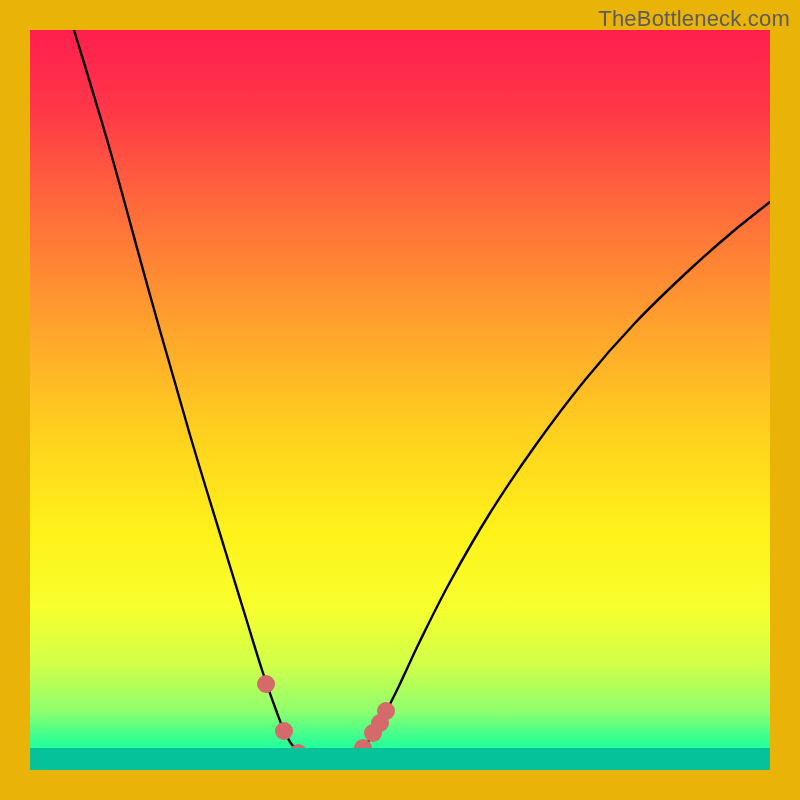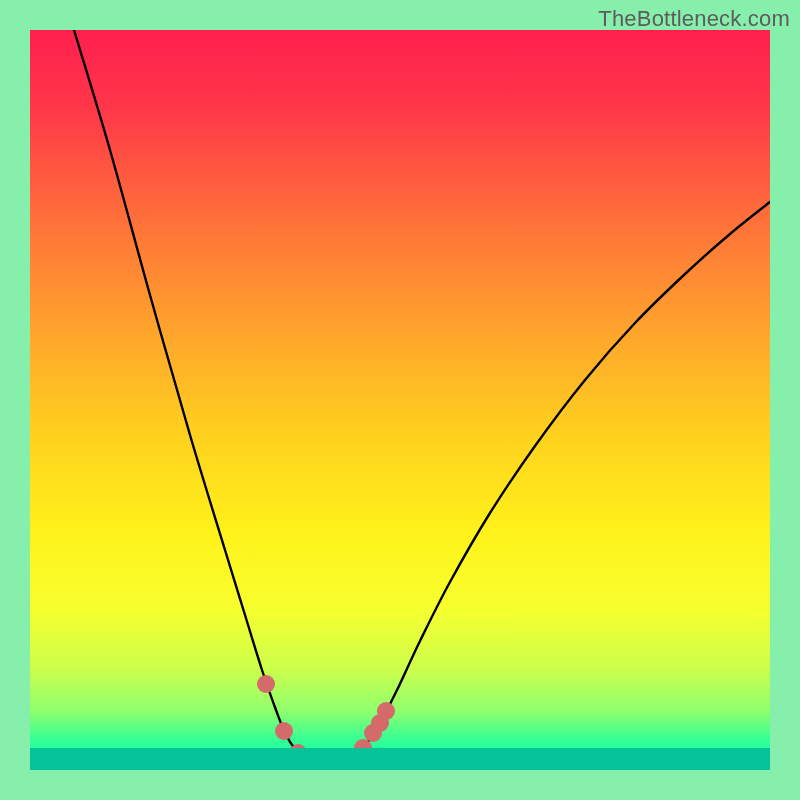--- a/index.html
+++ b/index.html
@@ -1,21 +1,21 @@
 <!DOCTYPE html>
 <html><head>
 <meta charset="utf-8">
 <style>
   * { margin: 0; padding: 0; box-sizing: border-box; }
   html, body { width: 800px; height: 800px; background: #000; overflow: hidden; }
   .stage {
     position: relative;
     width: 800px;
     height: 800px;
-    background: #86efac;
+    background: #eab308;
   }
   .watermark {
     position: absolute;
     top: 6px;
     right: 10px;
     font-family: Arial, Helvetica, sans-serif;
     font-size: 22px;
     color: #5c5c5c;
     letter-spacing: 0.2px;
     z-index: 20;

